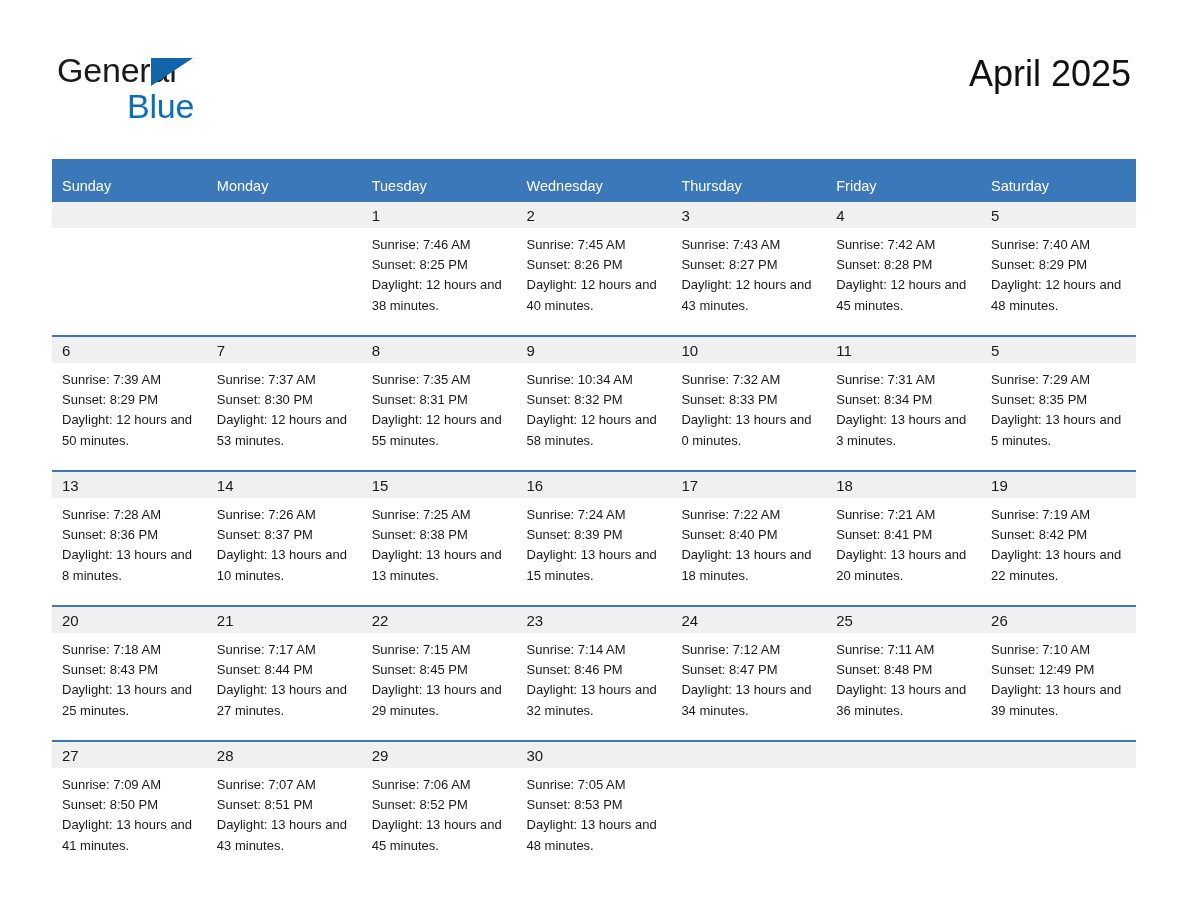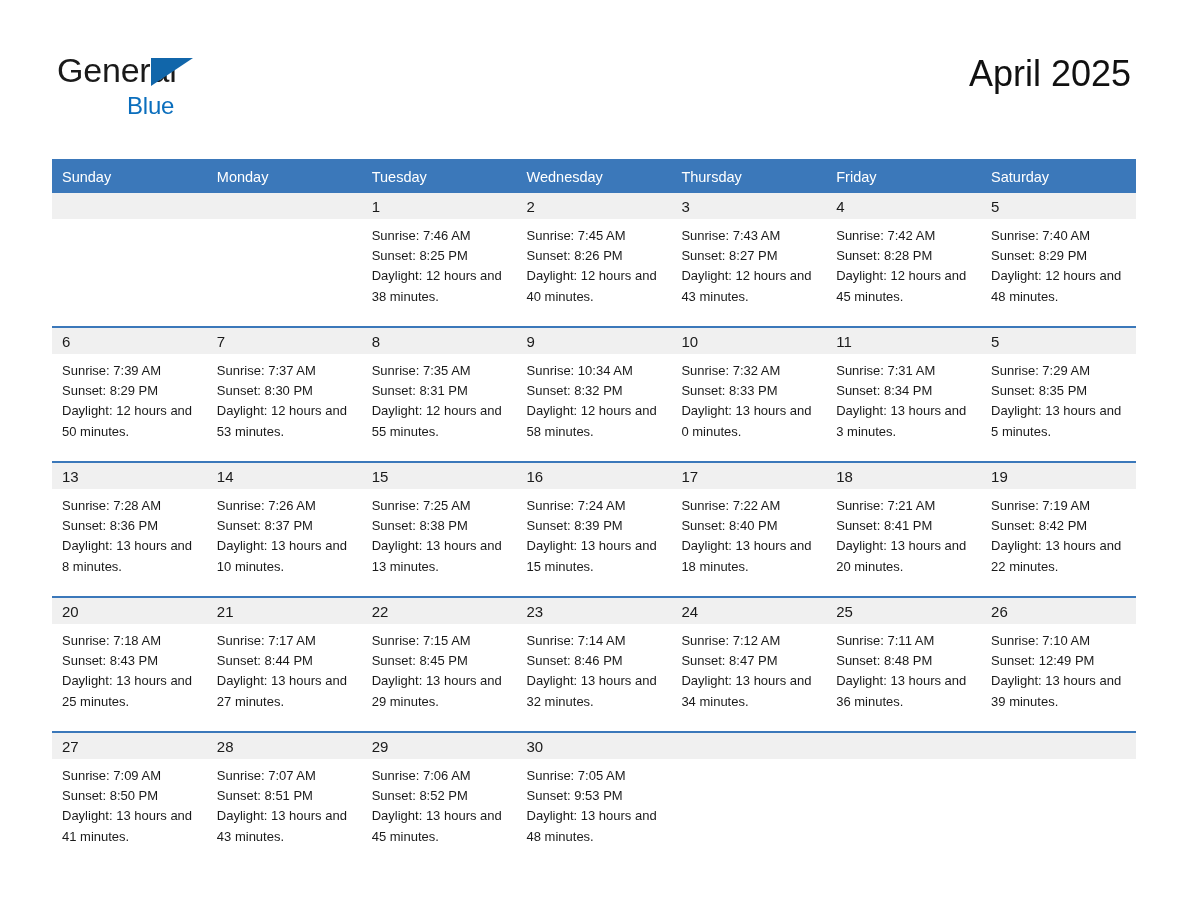--- a/index.html
+++ b/index.html
@@ -49,21 +49,21 @@
     left: 94px;
     top: 8px;
     width: 0; height: 0;
     border-left: 42px solid #1166aa;
     border-bottom: 28px solid transparent;
   }
   .logo-blue {
     position: absolute;
     left: 70px;
     top: 36px;
-    font-size: 24px;
+    font-size: 34px;
     letter-spacing: -0.2px;
     color: #0a6ebd;
     line-height: 40px;
   }
 
   .title {
     position: absolute;
     right: 57px;
     top: 48px;
     font-size: 36px;
@@ -92,21 +92,21 @@
     border-collapse: collapse;
     table-layout: fixed;
   }
 
   .calendar th {
     background: #3b78ba;
     color: #ffffff;
     font-size: 14.5px;
     font-weight: normal;
     text-align: left;
-    padding: 10px 0 8px 10px;
+    padding: 19px 0 8px 10px;
     height: 30px;
     vertical-align: middle;
   }
 
   .calendar td {
     vertical-align: top;
     padding: 0;
     width: 154.85px;
     background: #ffffff;
   }
@@ -477,21 +477,21 @@
                 <div>Sunset: 8:52 PM</div>
                 <div class="wrap">Daylight: 13 hours and 45 minutes.</div>
               </div>
             </div>
           </td>
           <td>
             <div class="cell">
               <div class="daynum-band">30</div>
               <div class="cell-body">
                 <div>Sunrise: 7:05 AM</div>
-                <div>Sunset: 9:53 PM</div>
+                <div>Sunset: 8:53 PM</div>
                 <div class="wrap">Daylight: 13 hours and 48 minutes.</div>
               </div>
             </div>
           </td>
           <td>
             <div class="cell empty">
               <div class="daynum-band"></div>
             </div>
           </td>
           <td>

